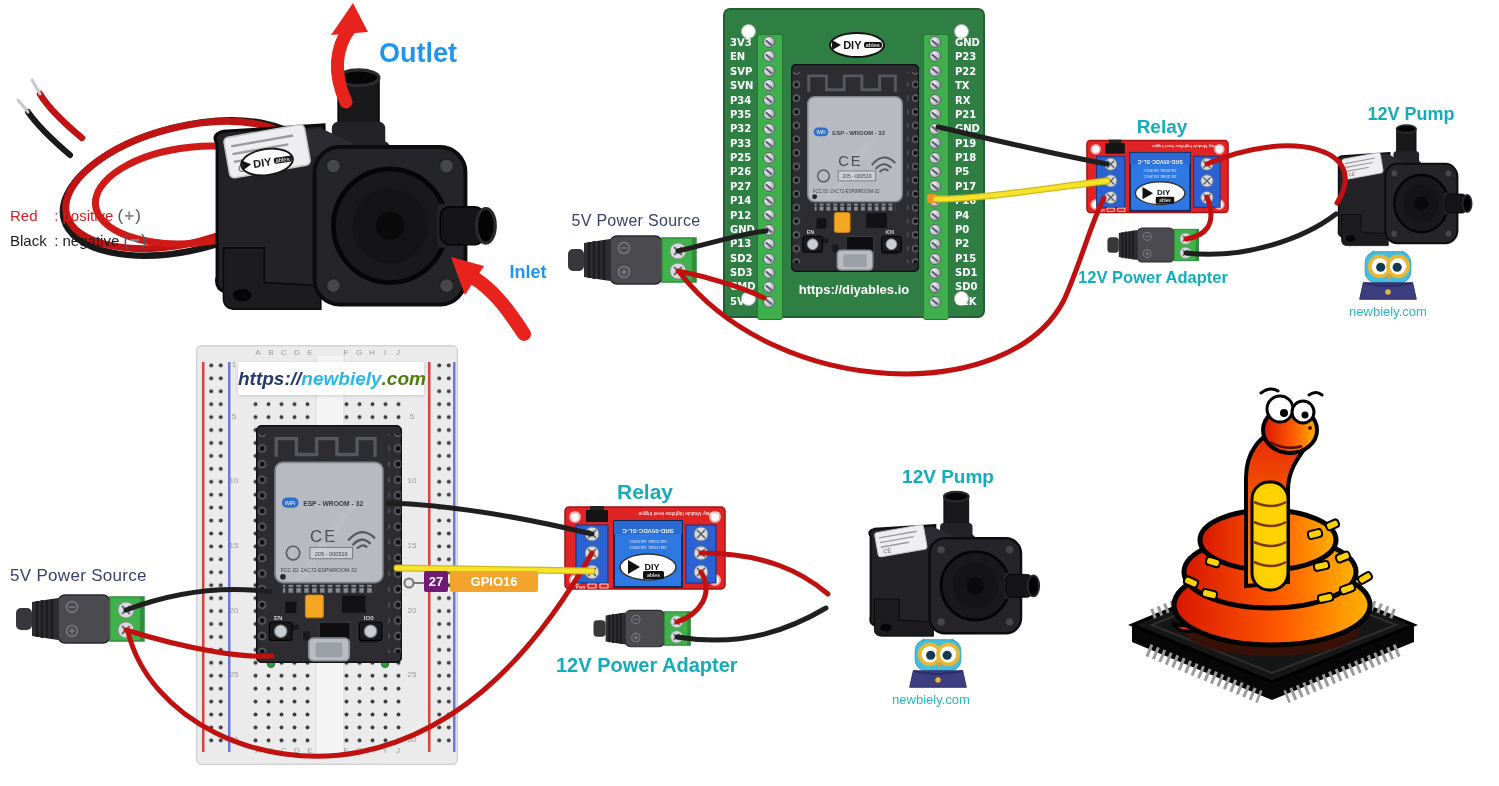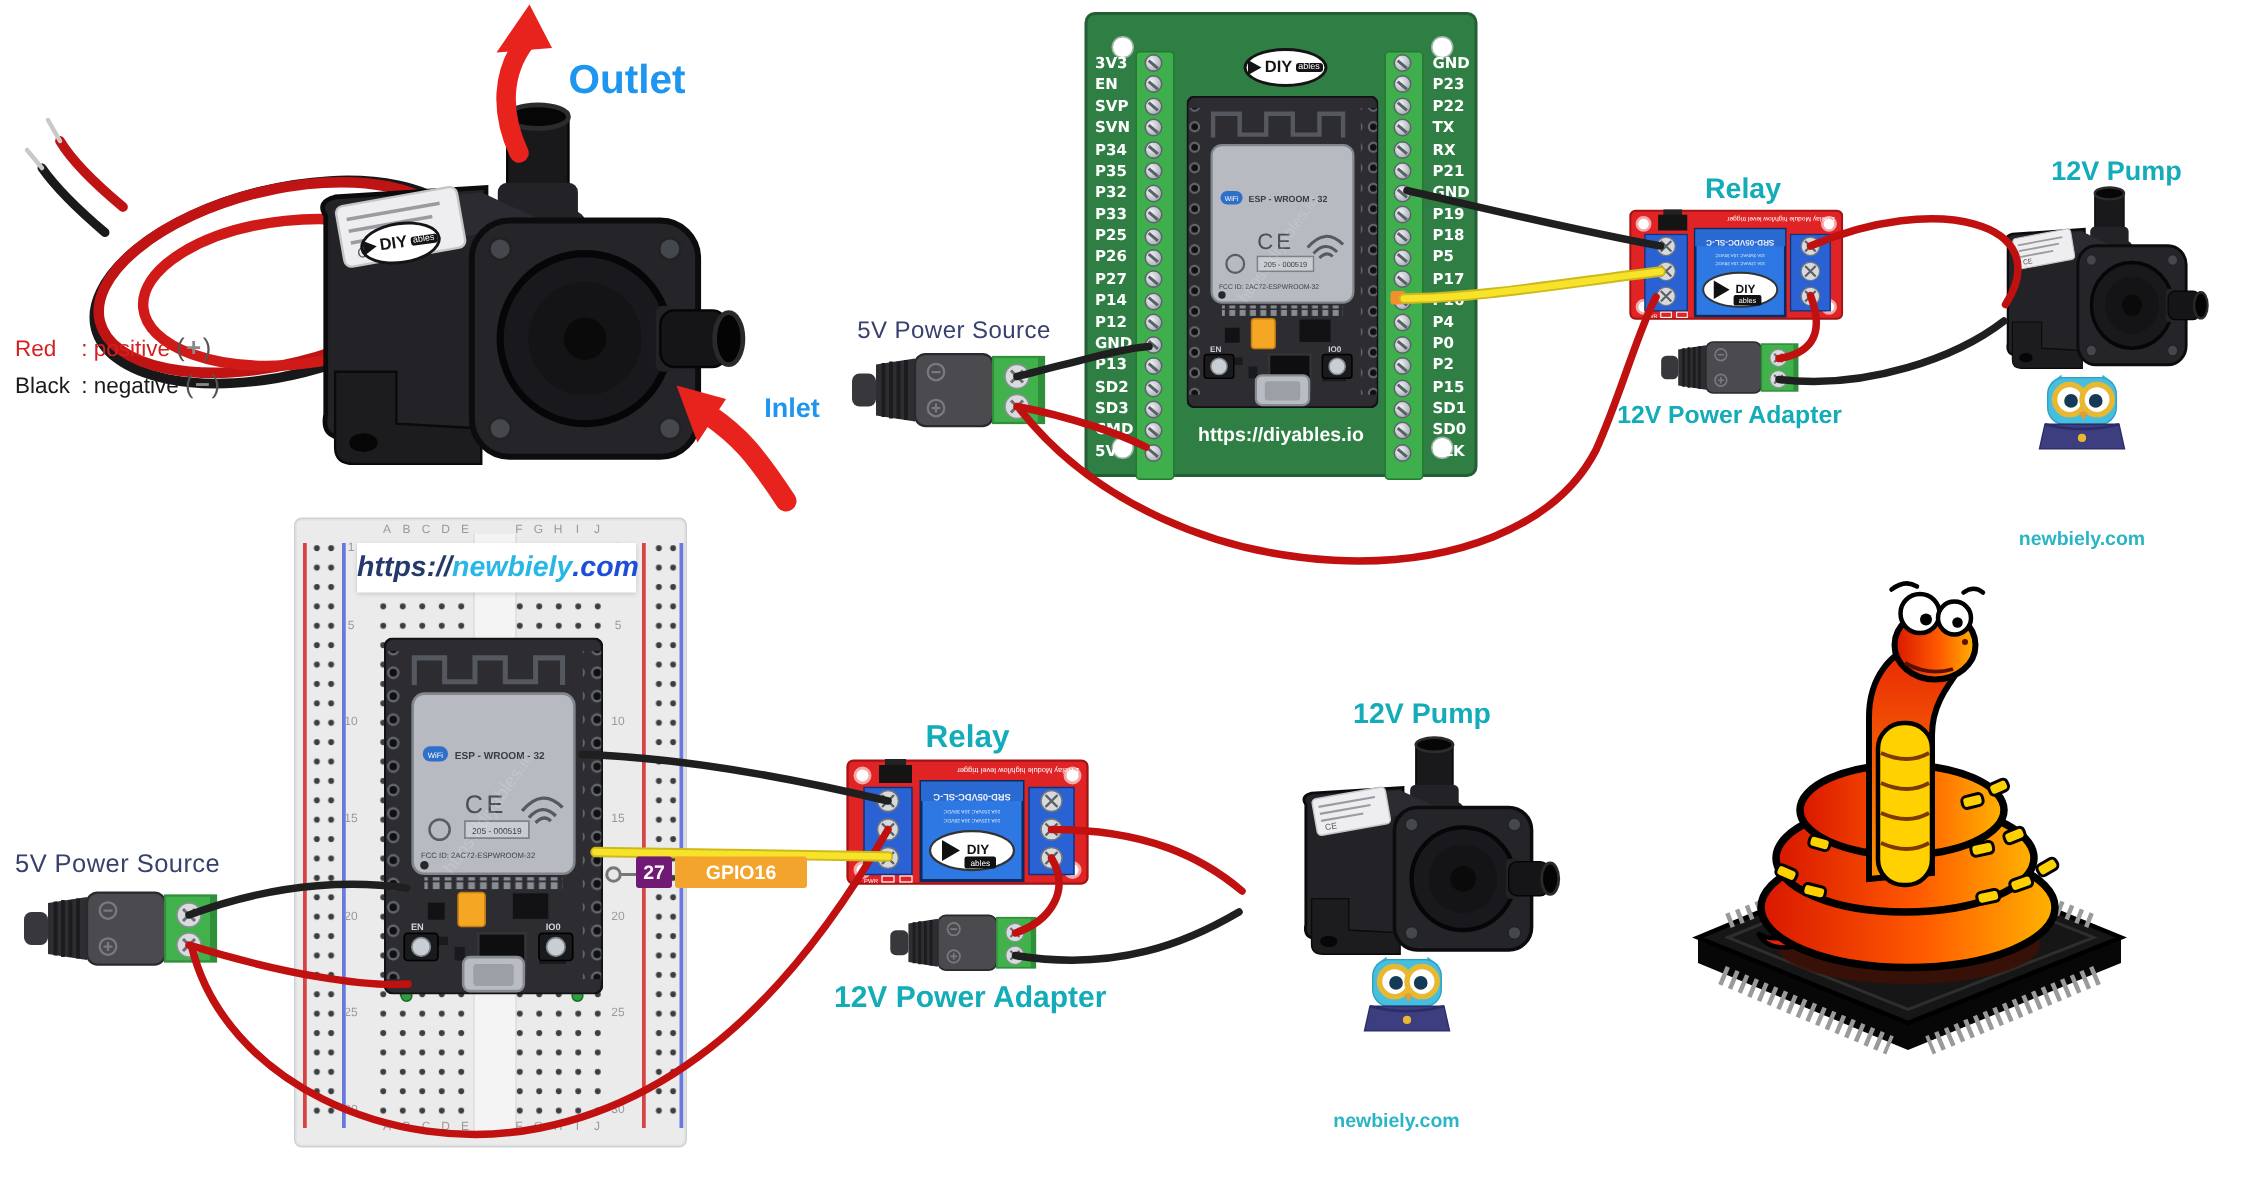--- a/index.html
+++ b/index.html
@@ -6,21 +6,21 @@
   #stage{position:relative;width:1499px;height:786px;background:#ffffff;overflow:hidden;
          font-family:"Liberation Sans",sans-serif;}
   #stage *{box-sizing:border-box;}
   .abs{position:absolute;}
   
   .lbl{position:absolute;z-index:20;font-family:"Liberation Sans",sans-serif;font-weight:bold;text-align:center;white-space:nowrap;}
   .teal{color:#14acb8;}
   .navy{color:#39406e;font-weight:normal;letter-spacing:.3px;}
   .blue{color:#1e96f0;}
   
-  .legend{position:absolute;z-index:20;font-size:15px;white-space:nowrap;margin-top:16px;}
+  .legend{position:absolute;z-index:20;font-size:15px;white-space:nowrap;}
   .legend .nm{display:inline-block;min-width:40px;}
   .lg-red{color:#d42020;}
   .lg-black{color:#1b1b1b;}
   .lg-paren{color:#555;font-size:17px;}
   .lg-sign{color:#8a8a8a;font-weight:bold;font-size:17px;padding:0 1px;}
   
   .xb{position:absolute;left:723px;top:8px;width:262px;height:310px;background:#2f7f45;
       border:2px solid #245f34;border-radius:7px;z-index:10;}
   .xb-hole{position:absolute;width:15px;height:15px;border-radius:50%;background:#fff;border:1px solid #9fb3a5;}
   .xb-strip{position:absolute;top:24px;width:26px;height:286px;background:#3fae4c;border:1px solid #237a2f;border-radius:3px;}
@@ -35,27 +35,27 @@
   .diy-oval .pac{width:0;height:0;border-top:5px solid transparent;border-bottom:5px solid transparent;border-left:9px solid #141414;}
   .diy-oval b{font-size:11px;color:#141414;}
   .diy-oval i{font-style:normal;background:#141414;color:#fff;font-size:6px;padding:0 2px;border-radius:2px;}
   
   .bb{position:absolute;left:196px;top:345px;width:262px;height:420px;background:#ebebeb;
       border:1px solid #cfd2d4;border-radius:5px;z-index:10;box-shadow:0 0 0 1px #e2e2e2 inset;}
   .bb-letter,.bb-num{position:absolute;width:10px;text-align:center;font-size:8px;color:#9a9a9a;z-index:3;}
   .bb-url{position:absolute;left:41px;top:16px;width:186px;height:33px;background:#fff;z-index:30;
           display:flex;align-items:center;justify-content:flex-start;font-size:19px;font-weight:bold;font-style:italic;
           box-shadow:0 1px 3px rgba(0,0,0,.15);}
-  .bb-url .p1{color:#243a6b;} .bb-url .p2{color:#29b7e8;} .bb-url .p3{color:#1d4ed8;}
+  .bb-url .p1{color:#243a6b;} .bb-url .p2{color:#29b7e8;} .bb-url .p3{color:#4d7c0f;}
   
   .tagchip{position:absolute;z-index:46;height:21px;line-height:21px;color:#fff;font-weight:bold;font-size:13px;text-align:center;border-radius:2px;}
   
   .title{position:absolute;left:933px;top:696px;width:566px;z-index:20;font-family:"DejaVu Serif",serif;
          font-size:48px;color:#f5707d;letter-spacing:1px;white-space:nowrap;}
-  .owl-text{position:absolute;z-index:20;color:#2ab5c5;font-weight:bold;font-size:13px;text-align:center;margin-top:47px;}
+  .owl-text{position:absolute;z-index:20;color:#2ab5c5;font-weight:normal;font-size:13px;text-align:center;}
   svg{display:block;}
   #wires{position:absolute;left:0;top:0;z-index:40;pointer-events:none;}
   .comp{position:absolute;z-index:10;}
   .under{z-index:5;}
 </style>
 </head>
 <body>
 
 <div id="stage">
 

